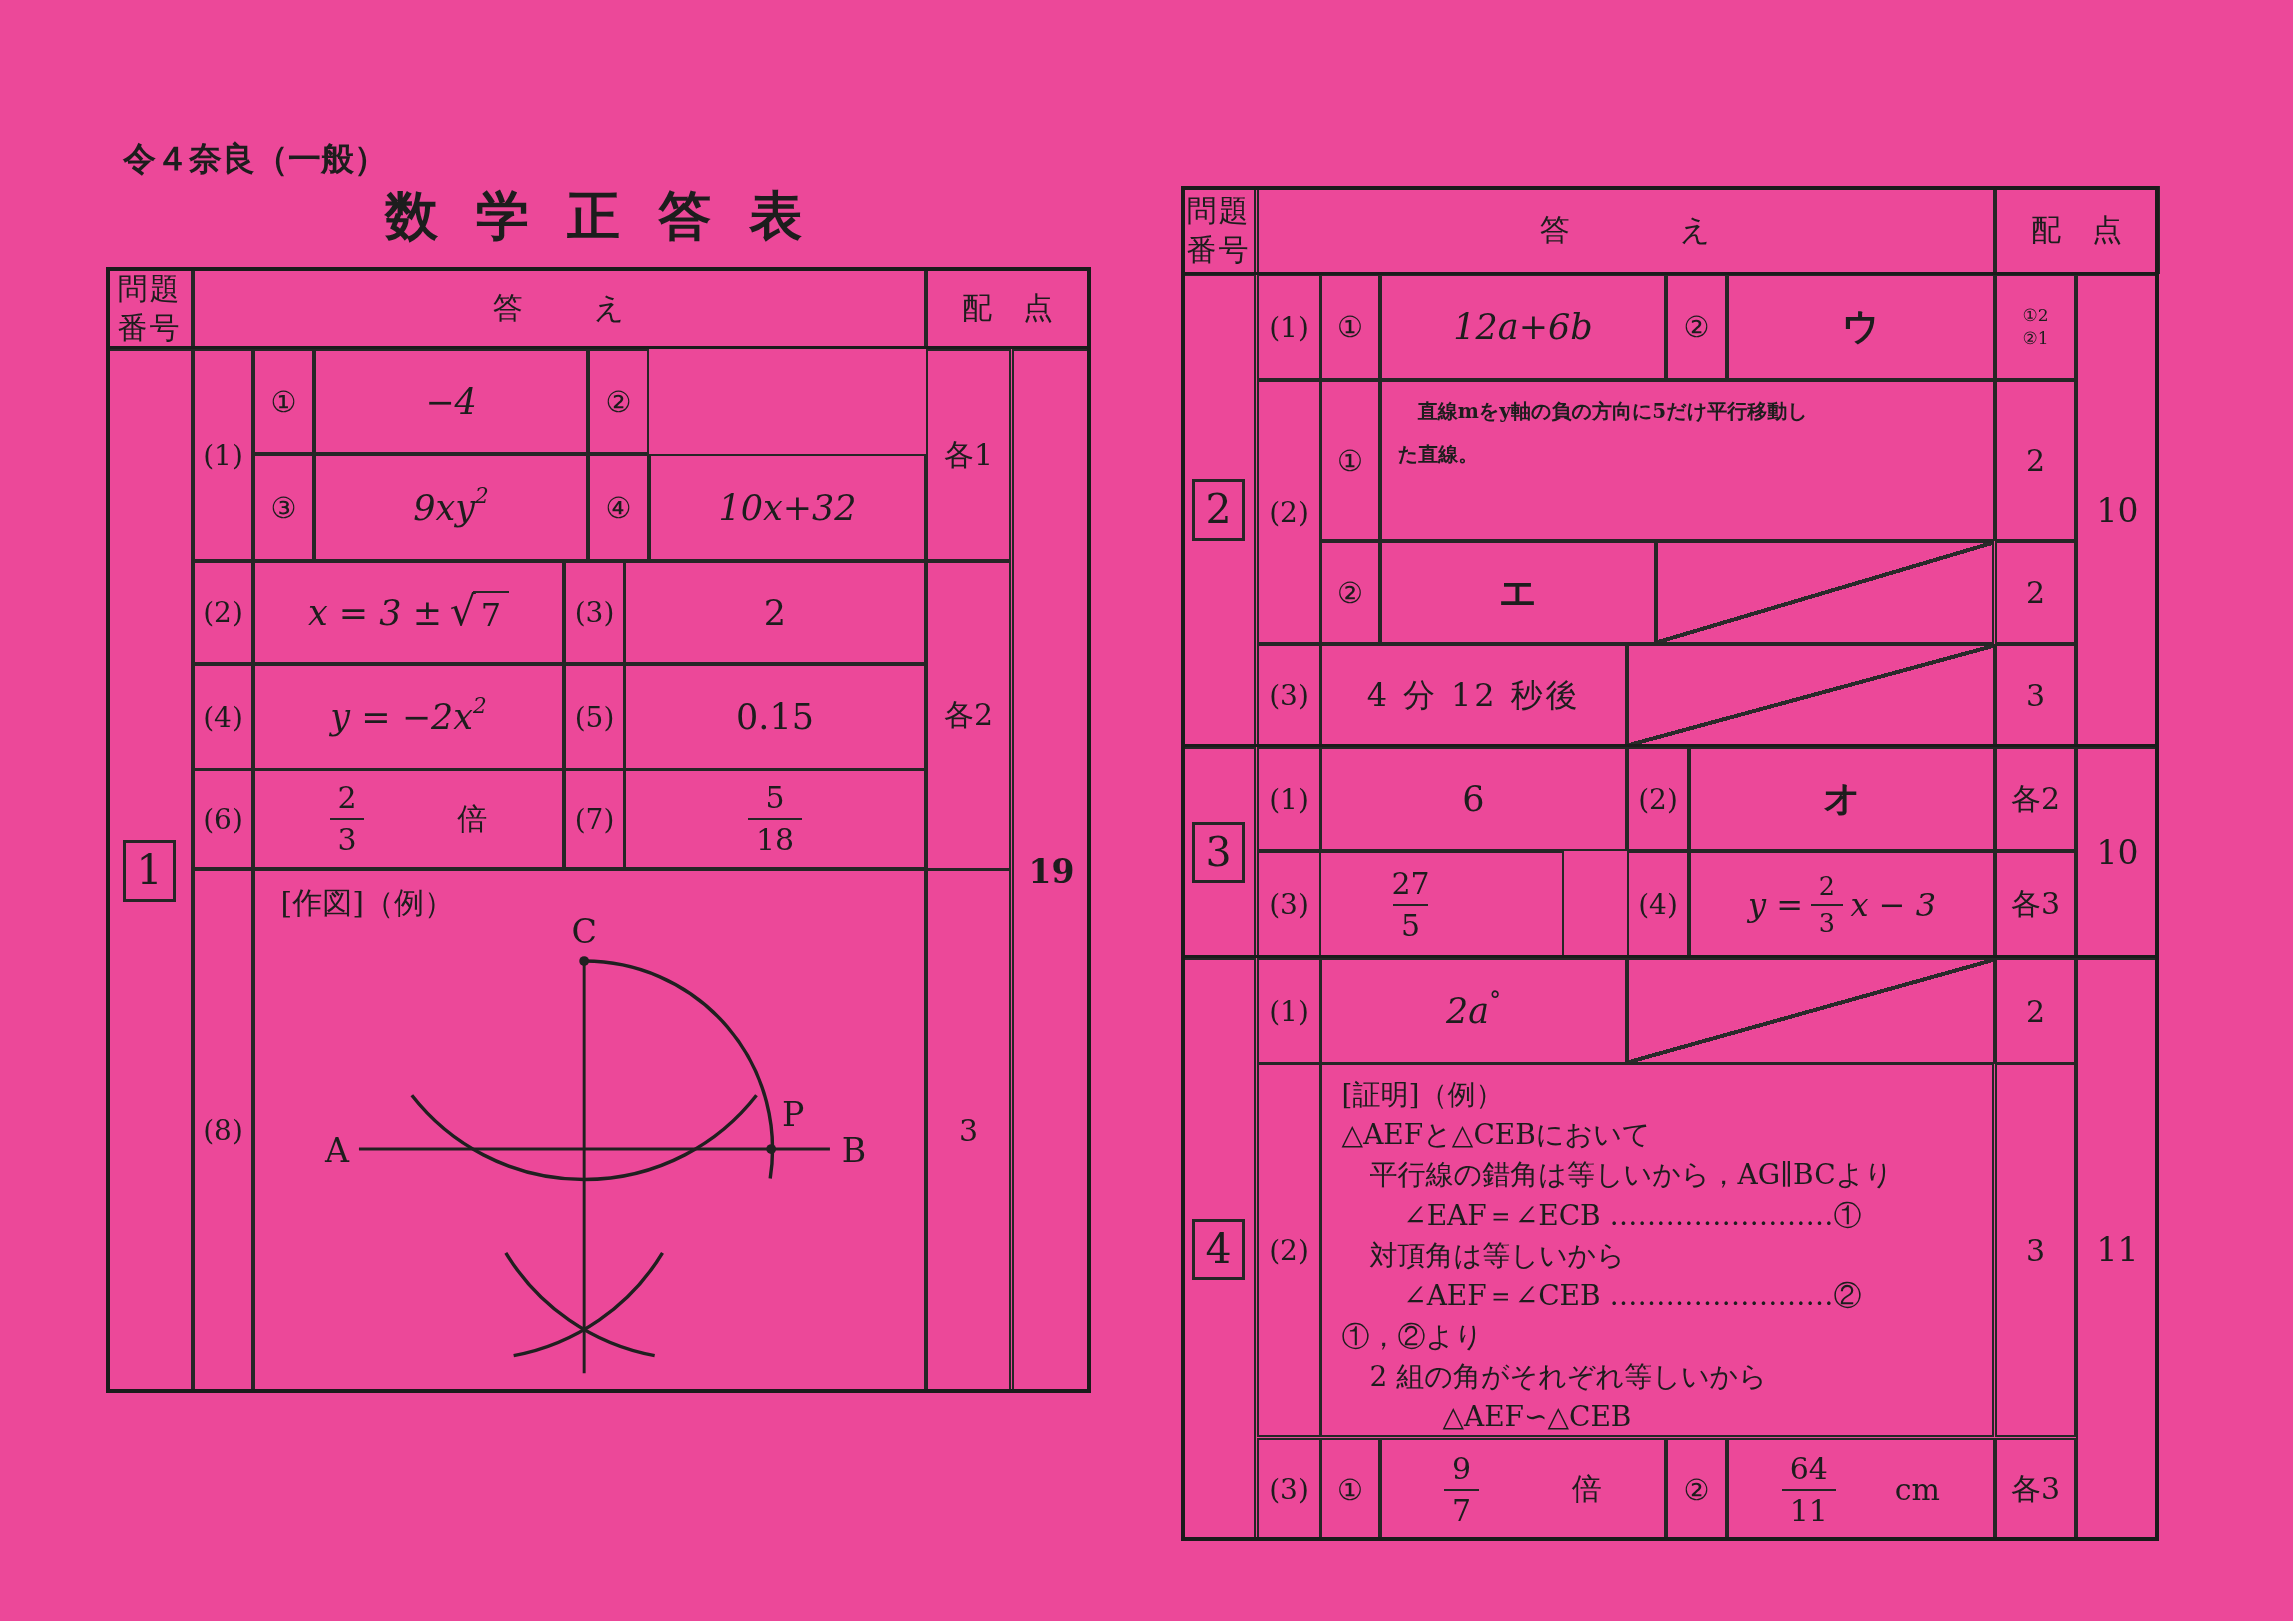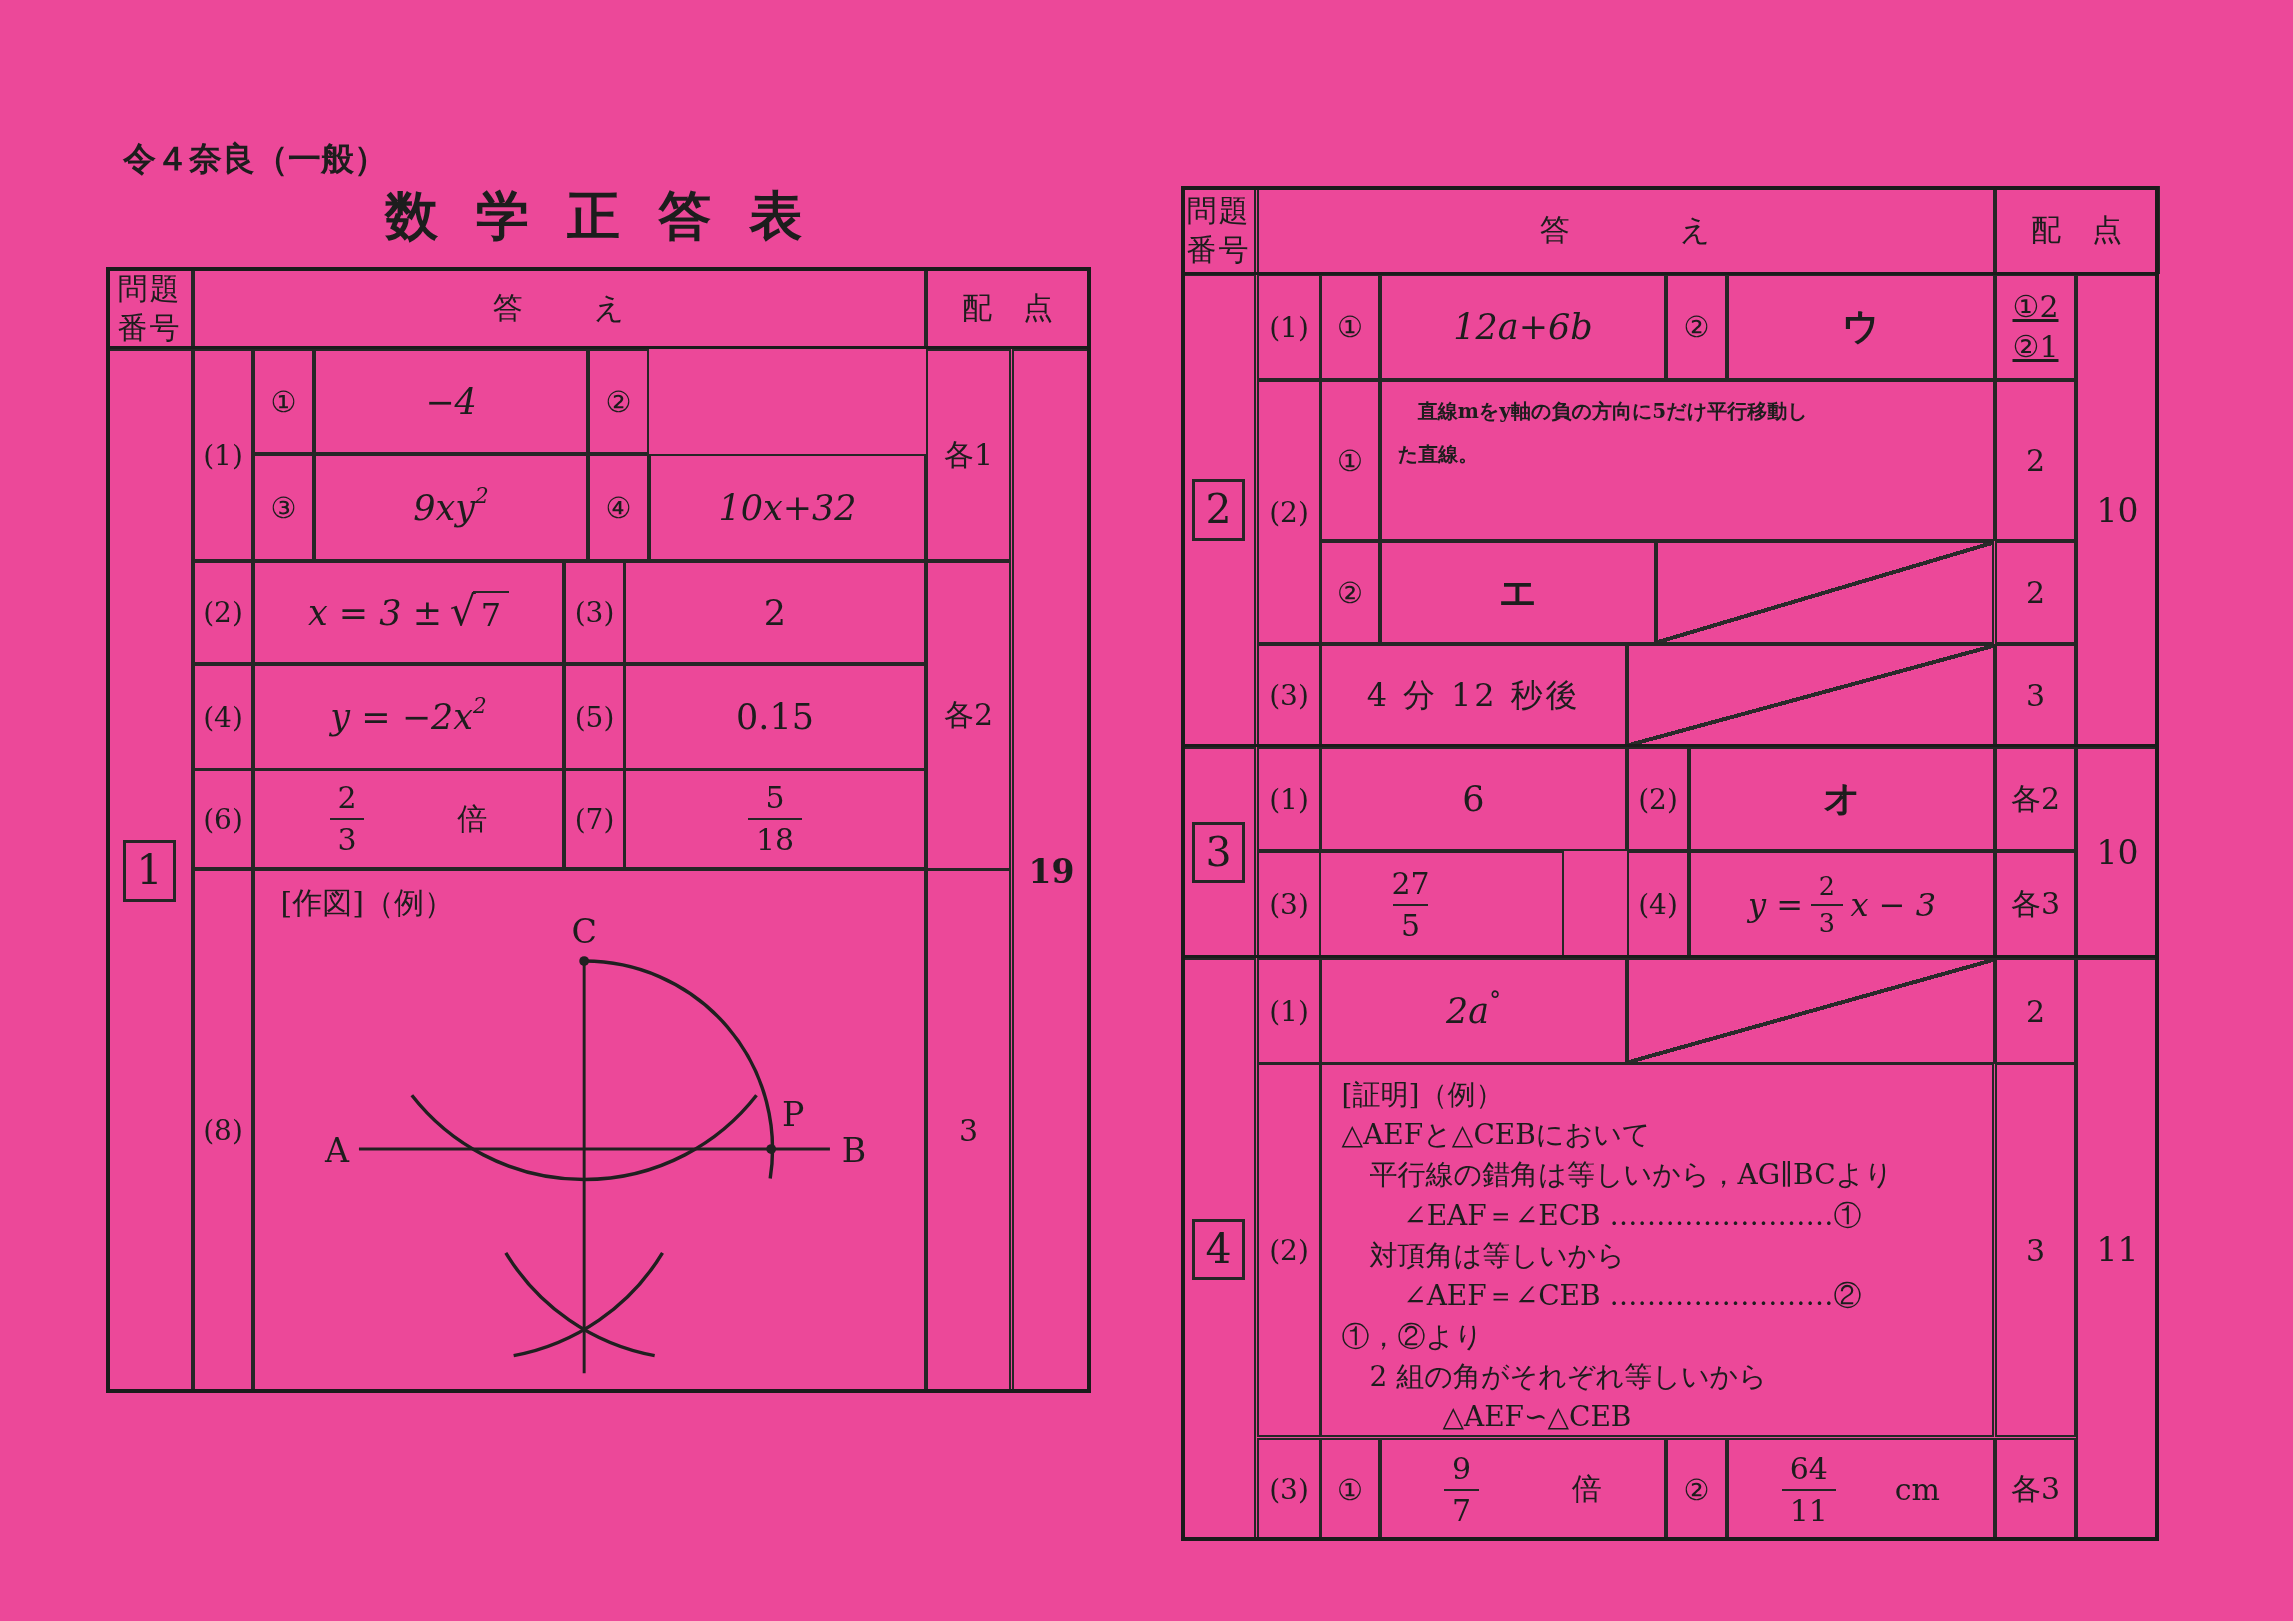--- a/index.html
+++ b/index.html
@@ -38,21 +38,21 @@
   .p-ind1{padding-left:1em;}
   .p-ind2{padding-left:2.2em;}
   .p-ind3{padding-left:3.6em;}
   .caption{position:absolute;left:25.5px;top:11.8px;font-size:30px;}
   .tag{position:absolute;left:123px;top:137px;font-size:33px;font-weight:bold;
        font-family:"DejaVu Sans","Liberation Sans",sans-serif;}
   .title{position:absolute;left:106px;top:181px;width:985px;text-align:center;
          font-size:53px;font-weight:600;letter-spacing:9.8px;}
   svg text{font-family:"DejaVu Serif","Liberation Serif",serif;font-size:34px;fill:#1d1d1d;}
   .gap70{gap:69px;} .gap110{gap:108px;} .gap30{gap:29px;} .gap95{gap:93px;} .gap60{gap:59px;}
-  .scorelines{flex-direction:column;line-height:1.35;font-size:30px;text-decoration:underline;}
+  .scorelines{flex-direction:column;line-height:1.35;font-size:17px;}
 </style>
 </head>
 <body>
 
 <div class="page">
 
   <div class="tag">令４奈良（一般）</div>
   <div class="title">数 学 正 答 表</div>
 
   <div class="cell two-line hdrtxt" style="left:106px;top:267px;width:87px;height:82px;">

